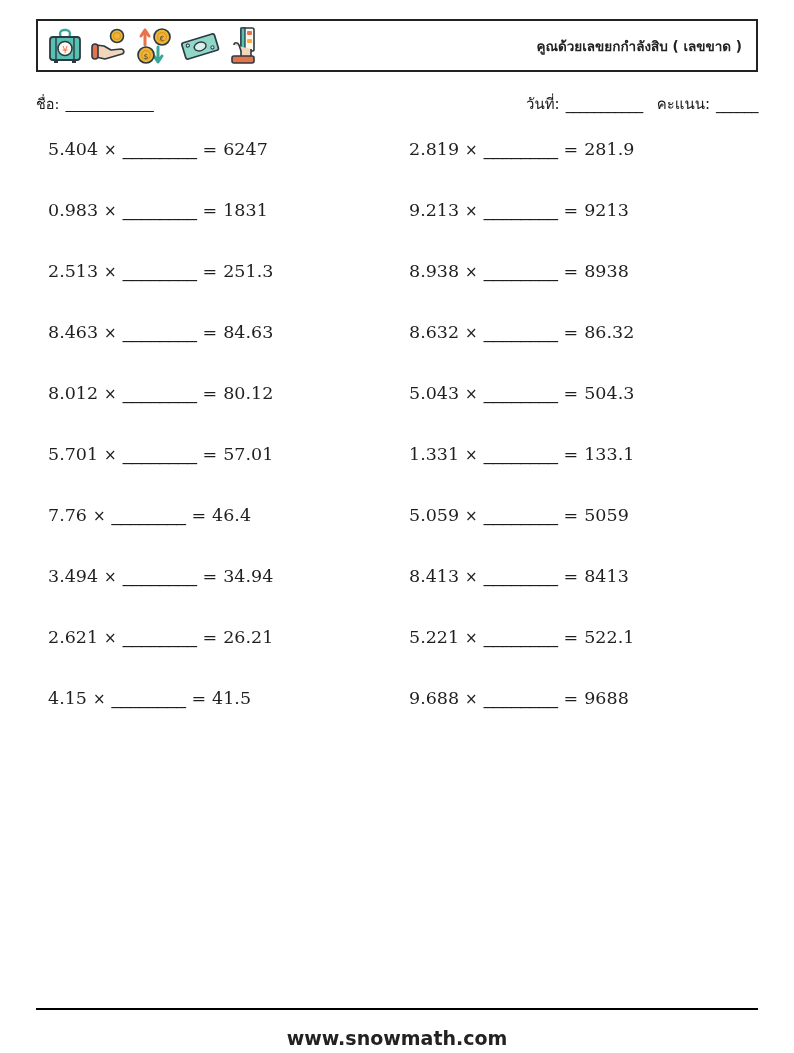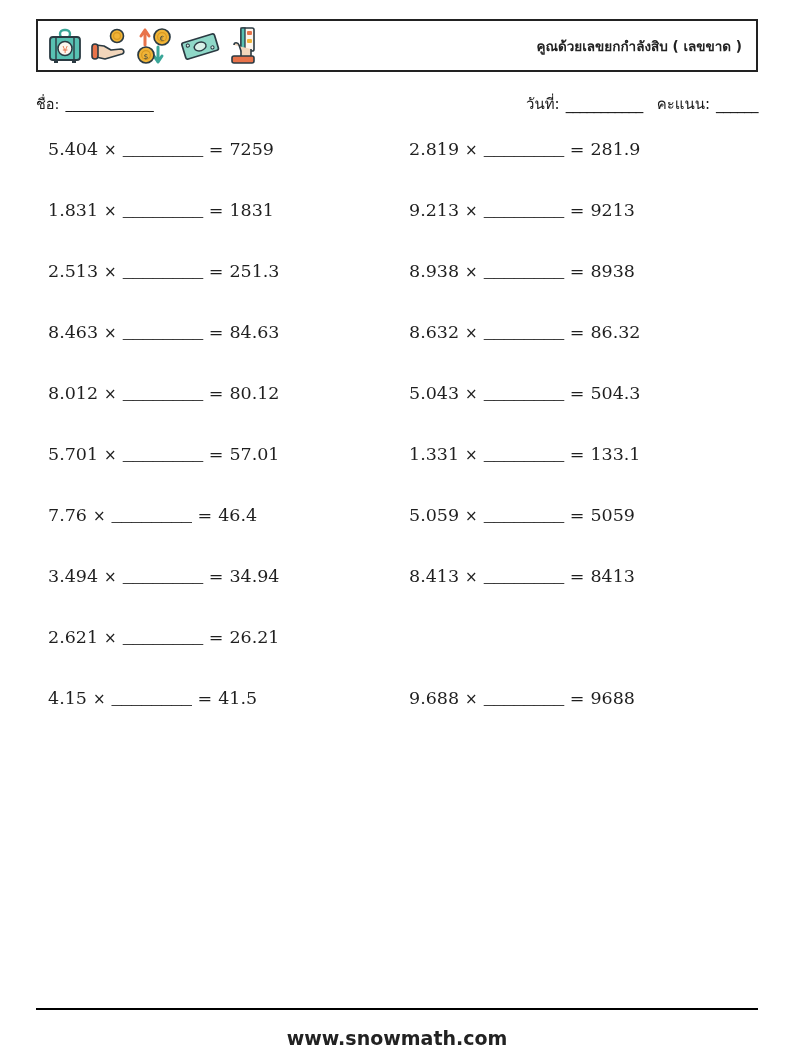--- a/index.html
+++ b/index.html
@@ -96,21 +96,21 @@
     width: 361px;
     padding-left: 12px;
     font-family: "DejaVu Serif", "Liberation Serif", serif;
     font-size: 17.5px;
     color: #1f1f1f;
     white-space: nowrap;
     line-height: 1.1;
   }
   .pcell .op { font-family: "DejaVu Sans", "Liberation Sans", sans-serif; font-size: 15px; }
   .pcell .blank {
-    font-family: Liberation Mono, monospace;
+    font-family: Liberation Sans, sans-serif;
     letter-spacing: -0.5px;
   }
   .sp { display: inline-block; width: 6px; }
 
   
   .footer-rule {
     position: absolute;
     left: 36px;
     top: 1008px;
     width: 722px;
@@ -203,26 +203,26 @@
     <span>ชื่อ:</span><span class="sp"></span><span class="rule">_____________</span>
   </div>
   <div class="meta-right">
     <span>วันที่:</span><span class="sp"></span><span class="rule">___________</span><span class="gap"></span><span>คะแนน:</span><span class="sp"></span><span class="rule">______</span>
   </div>
 </div>
 
 <div class="problems">
 
   <div class="prow">
-    <div class="pcell"><span>5.404</span><span class="sp"></span><span class="op">×</span><span class="sp"></span><span class="blank">________</span><span class="sp"></span><span>=</span><span class="sp"></span><span>7259</span></div>
+    <div class="pcell"><span>5.404</span><span class="sp"></span><span class="op">×</span><span class="sp"></span><span class="blank">________</span><span class="sp"></span><span>=</span><span class="sp"></span><span>6247</span></div>
     <div class="pcell"><span>2.819</span><span class="sp"></span><span class="op">×</span><span class="sp"></span><span class="blank">________</span><span class="sp"></span><span>=</span><span class="sp"></span><span>281.9</span></div>
   </div>
 
   <div class="prow">
-    <div class="pcell"><span>1.831</span><span class="sp"></span><span class="op">×</span><span class="sp"></span><span class="blank">________</span><span class="sp"></span><span>=</span><span class="sp"></span><span>1831</span></div>
+    <div class="pcell"><span>0.983</span><span class="sp"></span><span class="op">×</span><span class="sp"></span><span class="blank">________</span><span class="sp"></span><span>=</span><span class="sp"></span><span>1831</span></div>
     <div class="pcell"><span>9.213</span><span class="sp"></span><span class="op">×</span><span class="sp"></span><span class="blank">________</span><span class="sp"></span><span>=</span><span class="sp"></span><span>9213</span></div>
   </div>
 
   <div class="prow">
     <div class="pcell"><span>2.513</span><span class="sp"></span><span class="op">×</span><span class="sp"></span><span class="blank">________</span><span class="sp"></span><span>=</span><span class="sp"></span><span>251.3</span></div>
     <div class="pcell"><span>8.938</span><span class="sp"></span><span class="op">×</span><span class="sp"></span><span class="blank">________</span><span class="sp"></span><span>=</span><span class="sp"></span><span>8938</span></div>
   </div>
 
   <div class="prow">
     <div class="pcell"><span>8.463</span><span class="sp"></span><span class="op">×</span><span class="sp"></span><span class="blank">________</span><span class="sp"></span><span>=</span><span class="sp"></span><span>84.63</span></div>
@@ -244,20 +244,21 @@
     <div class="pcell"><span>5.059</span><span class="sp"></span><span class="op">×</span><span class="sp"></span><span class="blank">________</span><span class="sp"></span><span>=</span><span class="sp"></span><span>5059</span></div>
   </div>
 
   <div class="prow">
     <div class="pcell"><span>3.494</span><span class="sp"></span><span class="op">×</span><span class="sp"></span><span class="blank">________</span><span class="sp"></span><span>=</span><span class="sp"></span><span>34.94</span></div>
     <div class="pcell"><span>8.413</span><span class="sp"></span><span class="op">×</span><span class="sp"></span><span class="blank">________</span><span class="sp"></span><span>=</span><span class="sp"></span><span>8413</span></div>
   </div>
 
   <div class="prow">
     <div class="pcell"><span>2.621</span><span class="sp"></span><span class="op">×</span><span class="sp"></span><span class="blank">________</span><span class="sp"></span><span>=</span><span class="sp"></span><span>26.21</span></div>
+    <div class="pcell"><span>5.221</span><span class="sp"></span><span class="op">×</span><span class="sp"></span><span class="blank">________</span><span class="sp"></span><span>=</span><span class="sp"></span><span>522.1</span></div>
   </div>
 
   <div class="prow">
     <div class="pcell"><span>4.15</span><span class="sp"></span><span class="op">×</span><span class="sp"></span><span class="blank">________</span><span class="sp"></span><span>=</span><span class="sp"></span><span>41.5</span></div>
     <div class="pcell"><span>9.688</span><span class="sp"></span><span class="op">×</span><span class="sp"></span><span class="blank">________</span><span class="sp"></span><span>=</span><span class="sp"></span><span>9688</span></div>
   </div>
 
 </div>
 
 <div class="footer-rule"></div>

